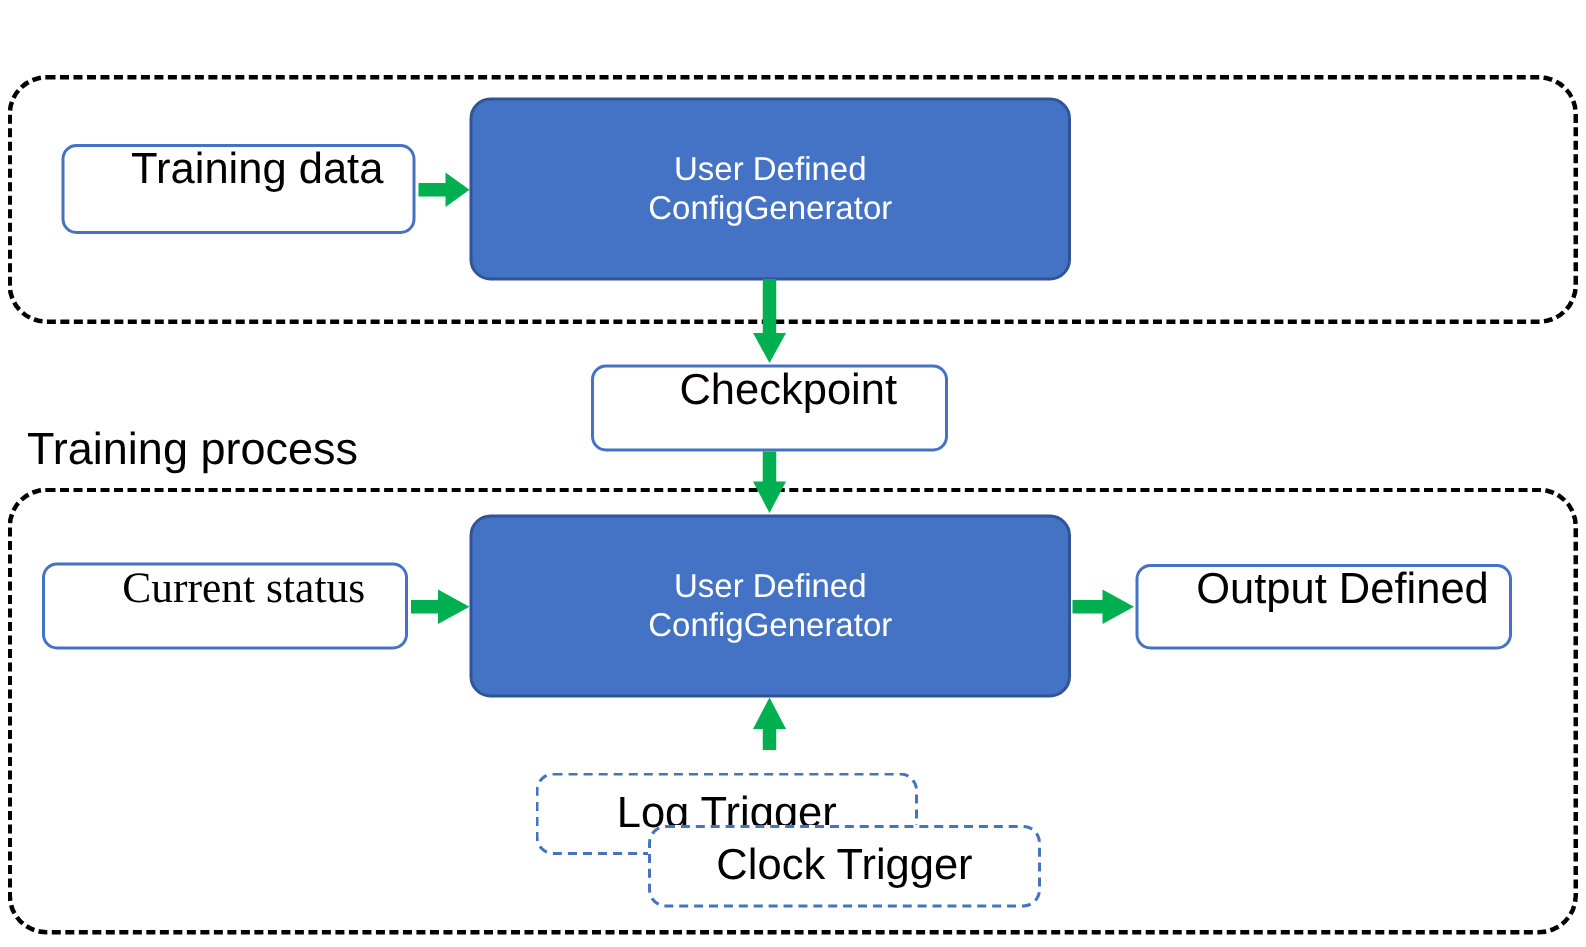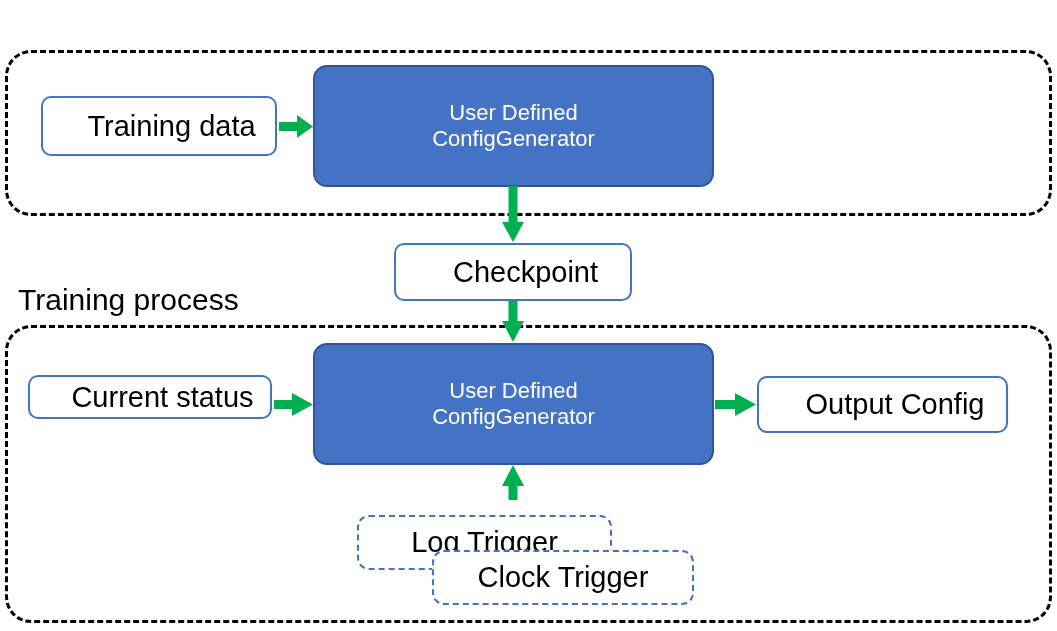--- a/index.html
+++ b/index.html
@@ -41,21 +41,20 @@
   }
 
   
   .node-plain {
     position: absolute;
     box-sizing: border-box;
     background: #ffffff;
     border: 2px solid #4472C4;
     border-radius: 10px;
     display: flex;
-    align-items: center;
     justify-content: center;
     color: #000000;
     font-size: 29px;
     line-height: 1.05;
     white-space: nowrap;
     font-family: "Liberation Sans", sans-serif;
     padding-left: 25px;
   }
 
   
@@ -127,31 +126,31 @@
   </div>
 
   <div class="node-plain" style="left:394px; top:243px; width:238px; height:58px;">
     <span>Checkpoint</span>
   </div>
 
   <div class="group-caption" style="left:18px; top:283px;">Training process</div>
 
   <div class="group-box" style="left:5px; top:325px; width:1047px; height:298px;"></div>
 
-  <div class="node-plain" style="left:28px; top:375px; width:244px; height:44px;">
+  <div class="node-plain" style="left:28px; top:375px; width:244px; height:58px;font-family:Liberation Serif, serif;">
     <span>Current status</span>
   </div>
 
   <div class="node-blue" style="left:313px; top:343px; width:401px; height:122px;">
     <span class="line">User Defined</span>
     <span class="line">ConfigGenerator</span>
   </div>
 
   <div class="node-plain" style="left:757px; top:376px; width:251px; height:57px;">
-    <span>Output Config</span>
+    <span>Output Defined</span>
   </div>
 
   <div class="node-trigger" style="left:357px; top:515px; width:255px; height:55px; z-index:2;">
     <span class="trigger-label">Log Trigger</span>
   </div>
 
   <div class="node-trigger" style="left:432px; top:550px; width:262px; height:55px; z-index:3; background:#ffffff;">
     <span class="trigger-label">Clock Trigger</span>
   </div>
 

